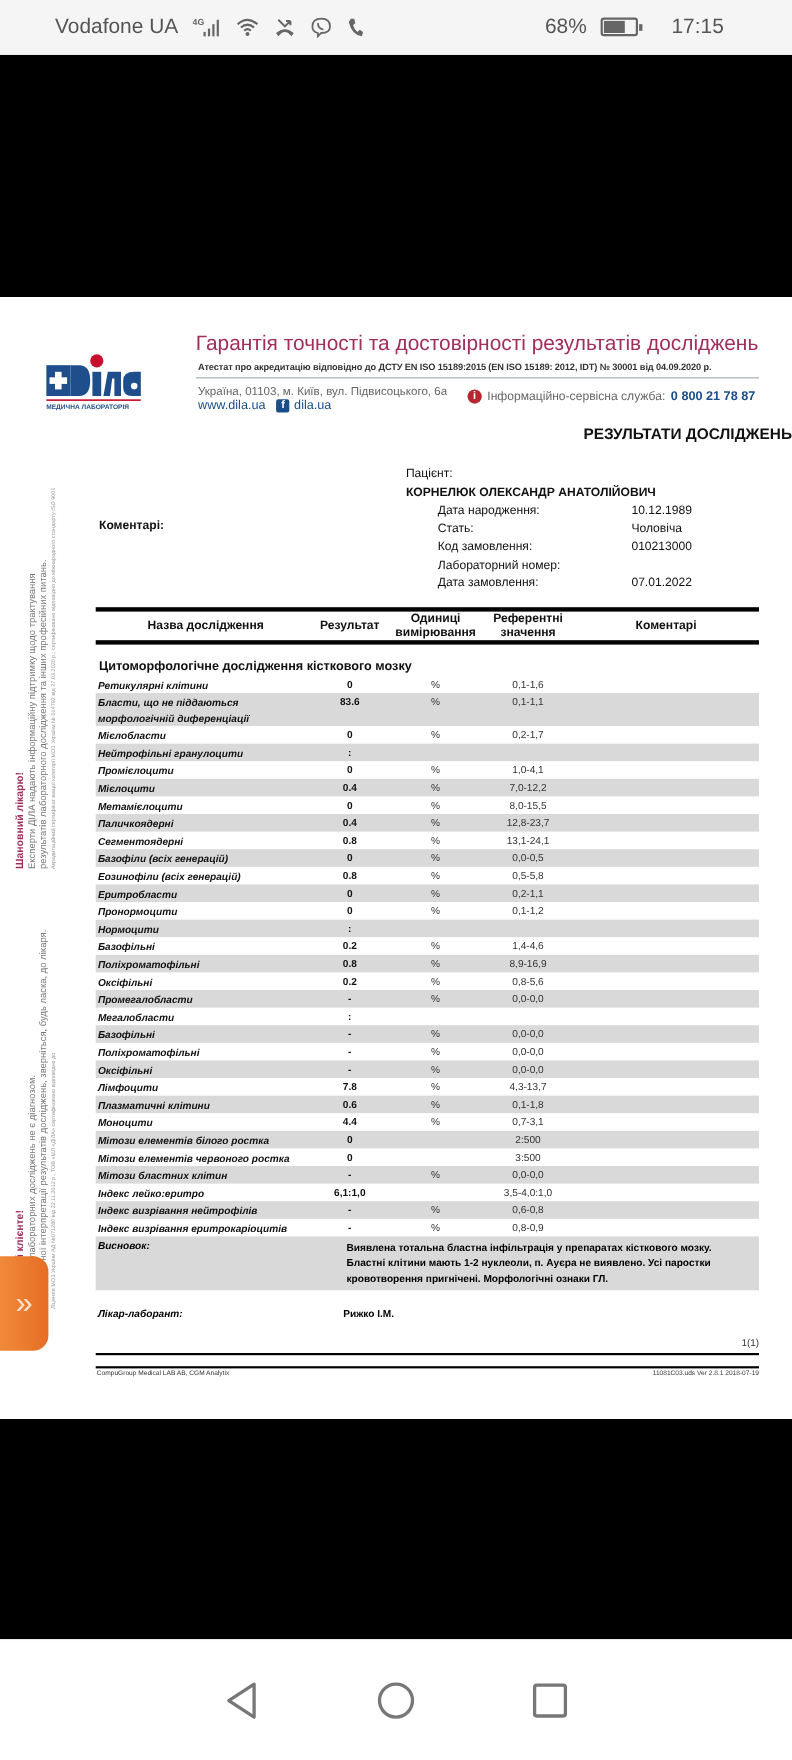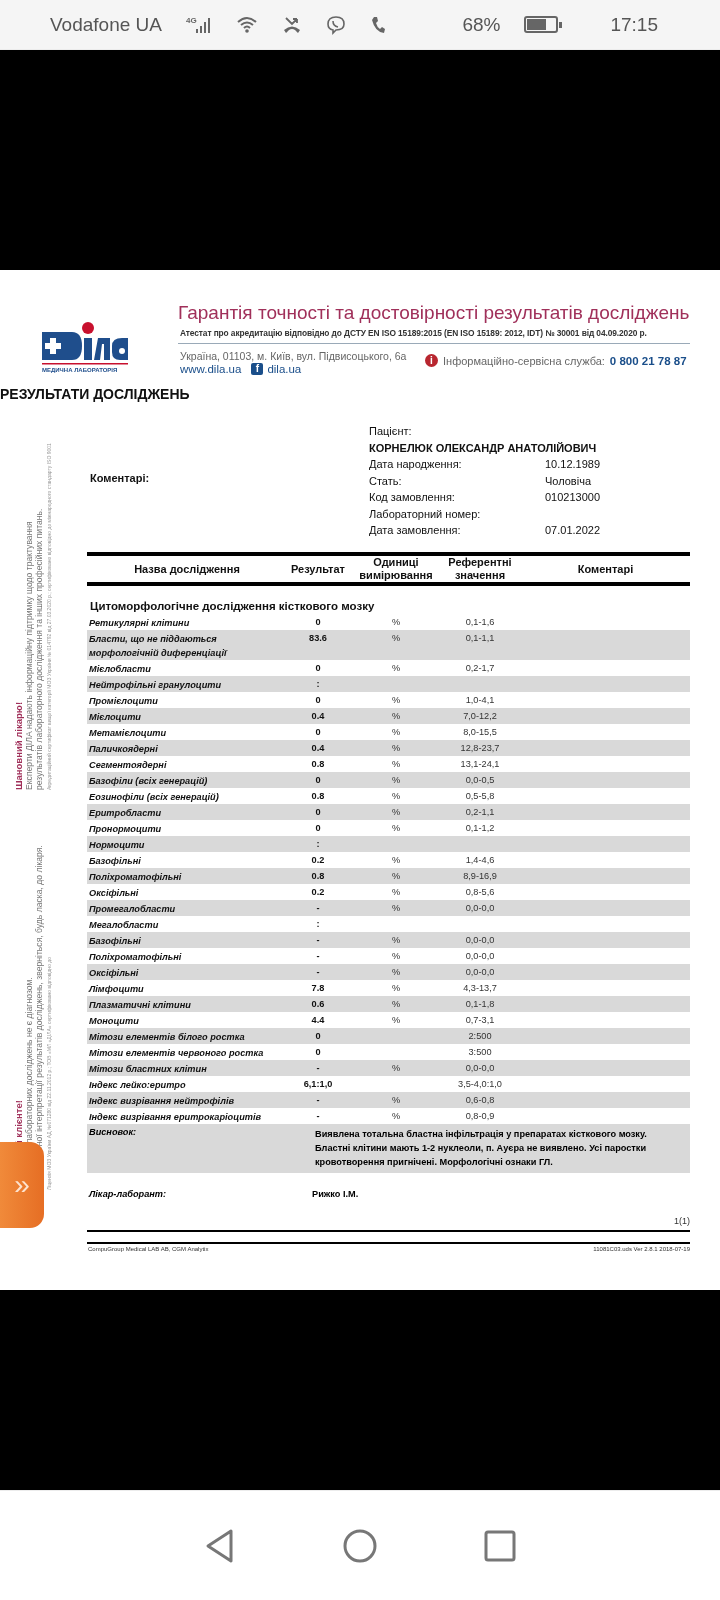--- a/index.html
+++ b/index.html
@@ -1,39 +1,39 @@
 <!DOCTYPE html>
 <html><head>
 <meta charset="utf-8">
 <style>
   * { box-sizing: border-box; margin: 0; padding: 0; }
   html, body { width: 720px; height: 1600px; overflow: hidden; background: #f2f2f2; font-family: "Liberation Sans", sans-serif; }
   .statusbar { position: absolute; left: 0; top: 0; width: 720px; height: 50px; background: #f5f5f5; display: flex; align-items: center; justify-content: space-between; padding: 0 62px 0 50px; color: #555; font-size: 19px; border-bottom: 1px solid #ececec; }
-  .sb-left, .sb-right { display: flex; align-items: center; gap: 24px; }
+  .sb-left, .sb-right { display: flex; align-items: center; gap: 13px; }
   .sb-icon { display: inline-flex; align-items: center; }
   .battery { width: 34px; height: 17px; border: 2px solid #666; border-radius: 3px; position: relative; display: inline-block; }
   .battery::after { content: ""; position: absolute; right: -6px; top: 4px; width: 3px; height: 6px; background: #666; }
   .battery .fill { position: absolute; left: 1px; top: 1px; bottom: 1px; background: #666; }
   .viewer { position: absolute; left: 0; top: 50px; width: 720px; height: 1440px; background: #000000; }
   .page { position: absolute; left: 0; top: 220px; width: 720px; height: 1020px; background: #fff; }
   .logo { position: absolute; left: 42px; top: 48px; width: 90px; height: 58px; }
   .hdr-title { position: absolute; left: 178px; top: 32px; color: #a0305a; font-size: 19px; white-space: nowrap; }
   .hdr-accred { position: absolute; left: 180px; top: 58px; font-size: 8.4px; color: #333; font-weight: bold; white-space: nowrap; letter-spacing: -0.1px; }
   .hdr-line { position: absolute; left: 178px; top: 73px; width: 512px; height: 1px; background: #9aaab8; }
   .hdr-addr { position: absolute; left: 180px; top: 80px; font-size: 10.5px; color: #666; white-space: nowrap; }
   .hdr-web { position: absolute; left: 180px; top: 93px; font-size: 11.5px; color: #1a4e8a; white-space: nowrap; display: flex; align-items: center; gap: 4px; }
   .fb { display: inline-block; width: 12px; height: 12px; background: #1a4e8a; color: #fff; font-size: 10px; font-weight: bold; text-align: center; line-height: 12px; border-radius: 2px; margin-left: 6px; }
   .hdr-info { position: absolute; left: 425px; top: 84px; font-size: 11px; color: #666; white-space: nowrap; display: flex; align-items: center; gap: 5px; }
   .info-dot { display: inline-block; width: 13px; height: 13px; border-radius: 50%; background: #b8262f; color: #fff; font-size: 10px; font-weight: bold; text-align: center; line-height: 13px; }
   .hdr-info b { color: #1a4e8a; font-size: 11.5px; text-align: center; }
-  .doc-title { position: absolute; left: 0; width: 720px; top: 116px; text-align: left; font-weight: bold; font-size: 14px; color: #111; }
+  .doc-title { position: absolute; left: 0; width: 720px; top: 116px; text-align: right; font-weight: bold; font-size: 14px; color: #111; }
   .comments-label { position: absolute; left: 90px; top: 202px; font-weight: bold; font-size: 11px; color: #111; }
   .patient { position: absolute; left: 369px; top: 153px; font-size: 11px; color: #111; }
   .patient .row { display: flex; height: 16.5px; align-items: center; }
-  .patient .k { width: 176px; }
+  .patient .k { width: 176px; margin-left: 29px; }
   .patient .name { font-weight: bold; }
   .thead { position: absolute; left: 87px; top: 282px; width: 603px; height: 34px; border-top: 4px solid #000; border-bottom: 4px solid #000; display: flex; align-items: center; font-weight: bold; font-size: 11px; color: #111; }
   .thead div { text-align: center; line-height: 13px; }
   .c-name { width: 196px; padding-left: 4px; }
   .c-res { width: 70px; text-align: center; }
   .c-unit { width: 86px; text-align: center; }
   .c-ref { width: 82px; text-align: center; }
   .c-com { flex: 1; text-align: center; }
   .section { position: absolute; left: 90px; top: 330px; font-weight: bold; font-size: 11.5px; color: #111; }
   .rows { position: absolute; left: 87px; top: 344px; width: 603px; }

